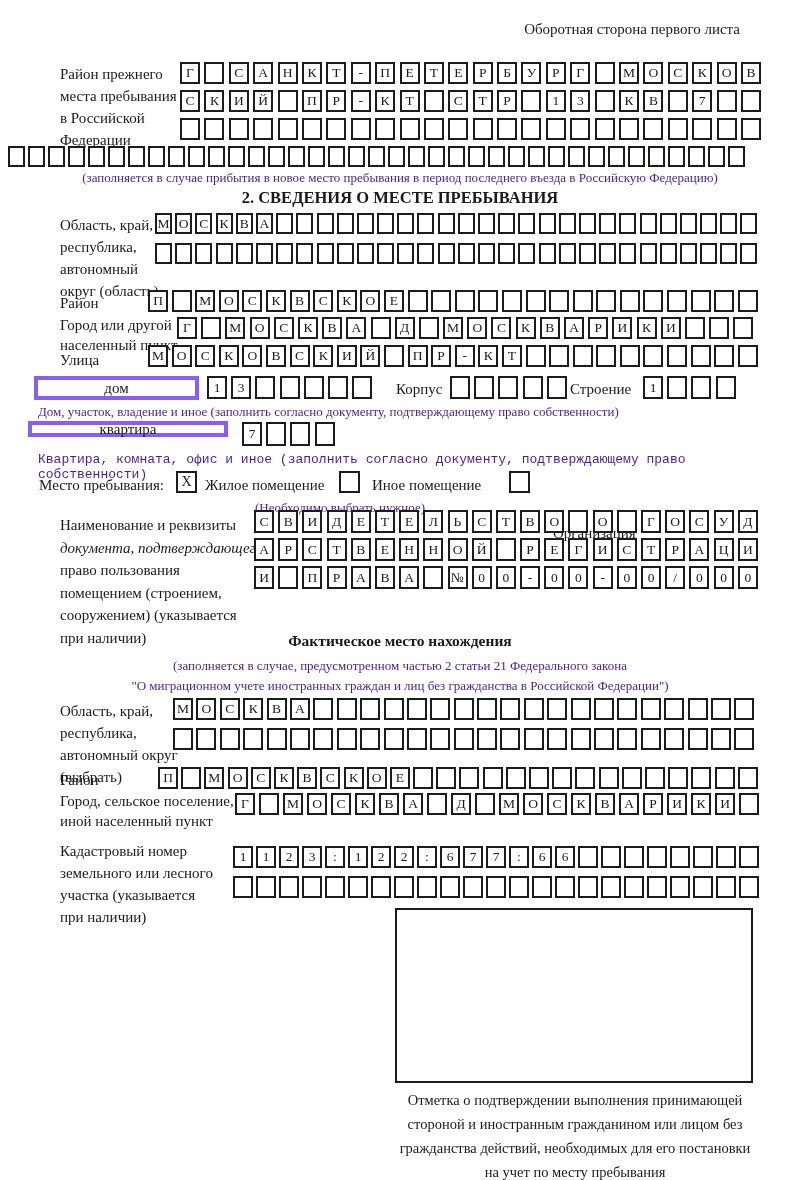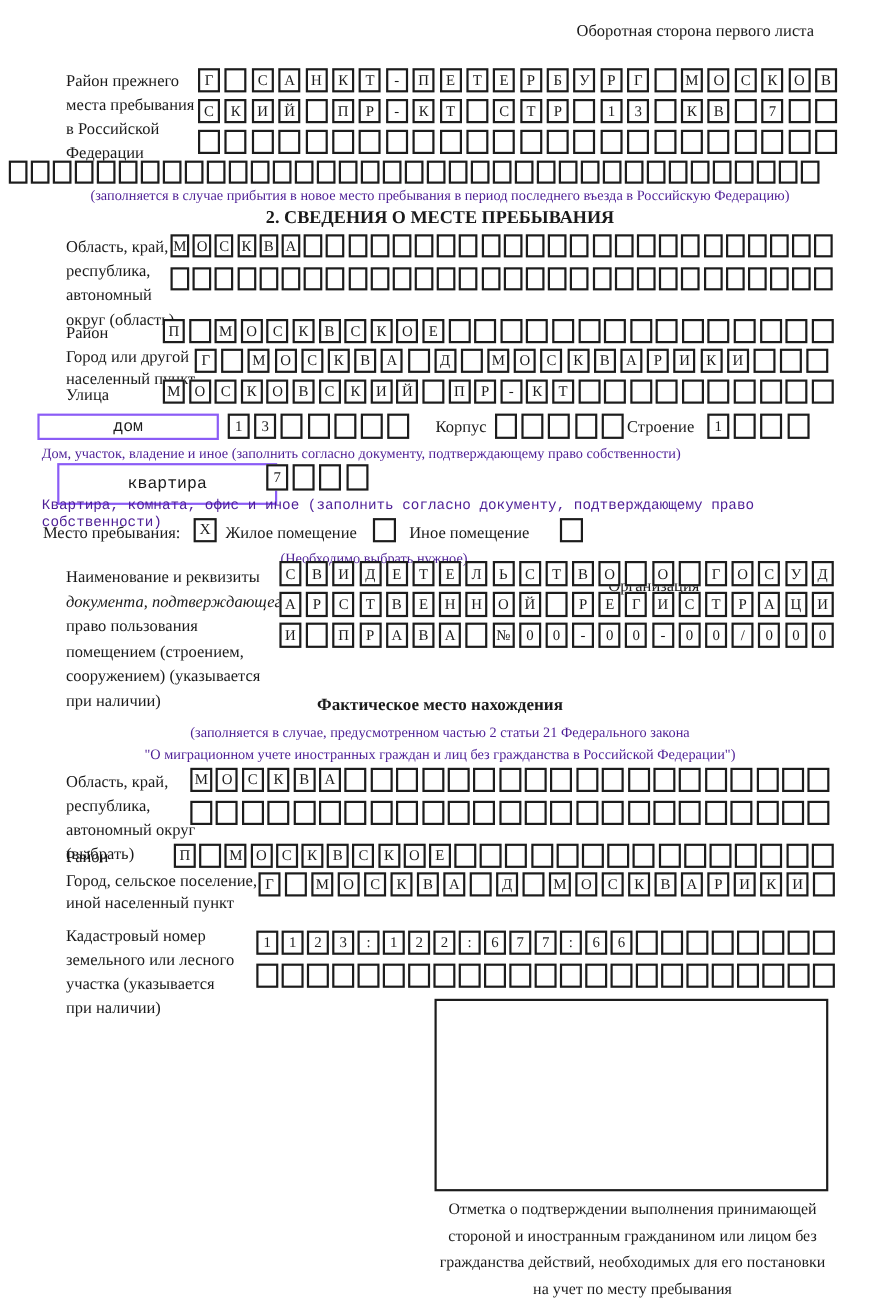--- a/index.html
+++ b/index.html
@@ -20,22 +20,22 @@
     box-sizing:border-box;flex:0 0 auto;
     width:var(--cw,20px);height:var(--ch,22px);
     border:2px solid #1c1c1c;background:#fff;
     display:flex;align-items:center;justify-content:center;
     font-size:13.5px;font-family:"Liberation Serif",serif;
   }
   .cr.sm{--cw:17px;--ch:21px;}
   .cr.h23{--ch:23px;}
   
   .wbox{
-    box-sizing:border-box;border:2px solid #8b5cf6;background:#fff;
-    display:flex;align-items:center;justify-content:center;font-size:15px;font-family:Liberation Mono, monospace;
+    box-sizing:border-box;border:4px solid #8b5cf6;background:#fff;
+    display:flex;align-items:center;justify-content:center;font-size:15px;
   }
   .cb{
     box-sizing:border-box;width:21px;height:22px;border:2px solid #1c1c1c;
     display:flex;align-items:center;justify-content:center;font-size:14px;
   }
   .stamp{box-sizing:border-box;border:2px solid #1c1c1c;background:#fff;}
   .cap{font-size:14.5px;line-height:24px;text-align:center;}
 </style>
 </head>
 <body>
@@ -353,21 +353,21 @@
     </div>
   <div class="abs lbl" style="left:570px;top:378px;">Строение</div>
   <div class="abs cr h23" style="left:643px;top:376px;--g:4.2px;">
       <span class="cell">1</span>
       <span class="cell"></span>
       <span class="cell"></span>
       <span class="cell"></span>
     </div>
   <div class="abs note" style="left:38px;top:404px;">Дом, участок, владение и иное (заполнить согласно документу, подтверждающему право собственности)</div>
 
-  <div class="abs wbox" style="left:52px;top:421px;width:200px;height:38px;">квартира</div>
+  <div class="abs wbox" style="left:28px;top:421px;width:200px;height:16px;">квартира</div>
   <div class="abs cr" style="left:242px;top:422px;--g:4.2px;--ch:24px;">
       <span class="cell">7</span>
       <span class="cell"></span>
       <span class="cell"></span>
       <span class="cell"></span>
     </div>
   <div class="abs note" style="left:38px;top:452px;font-family:Liberation Mono, monospace;">Квартира, комната, офис и иное (заполнить согласно документу, подтверждающему право собственности)</div>
 
   <div class="abs lbl" style="left:39px;top:474px;">Место пребывания:</div>
   <div class="abs cb" style="left:176px;top:471px;">X</div>

